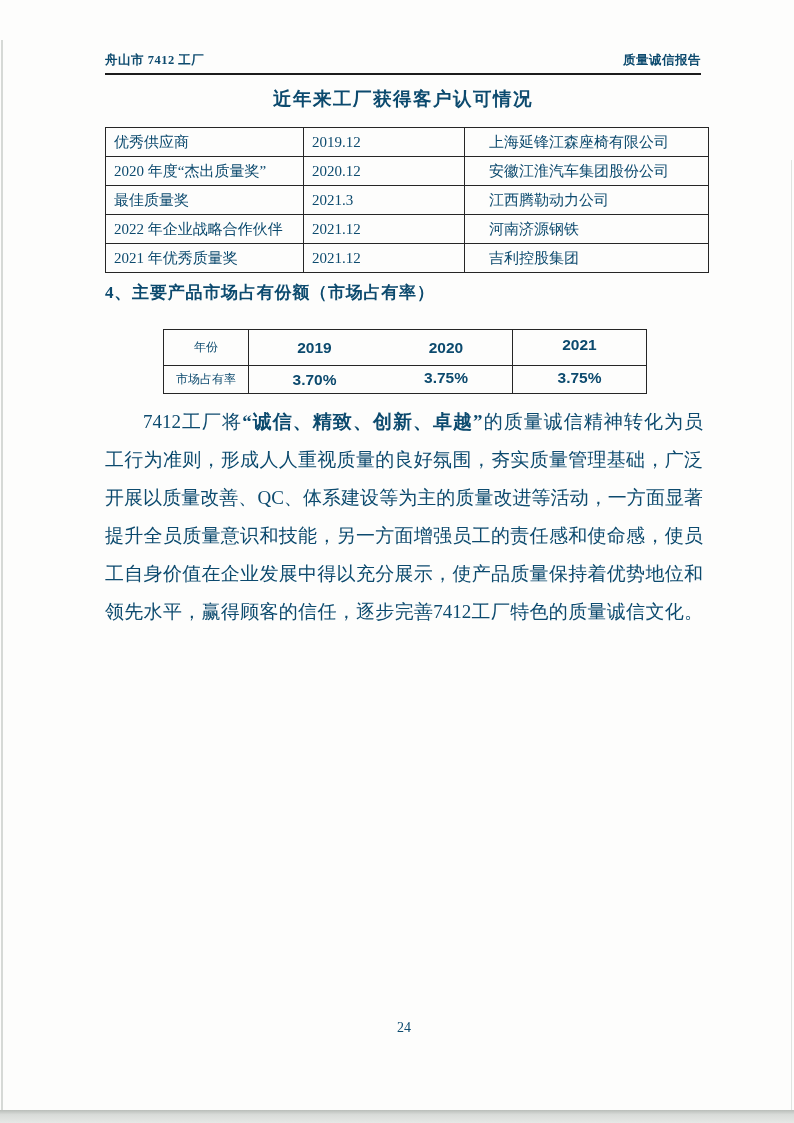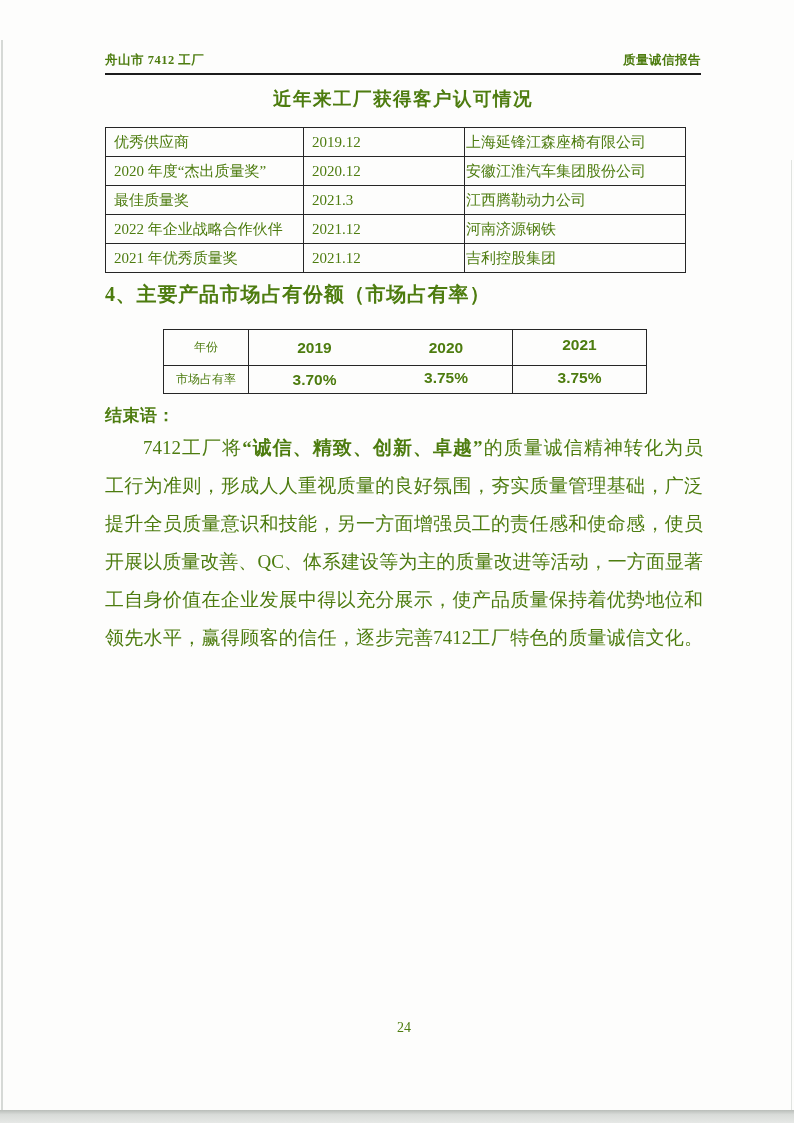--- a/index.html
+++ b/index.html
@@ -1,19 +1,19 @@
 <!DOCTYPE html>
 <html><head>
 <meta charset="utf-8">
 <style>
   html,body{margin:0;padding:0;}
   body{background:#ffffff;}
   .page{
     position:relative;width:794px;height:1123px;overflow:hidden;
-    background:#fdfdfc;color:#4d7c0f;
+    background:#fdfdfc;color:#0c4a6e;
     font-family:"Liberation Serif","DejaVu Serif",serif;
   }
   
   .edge-left{position:absolute;left:1px;top:40px;bottom:12px;width:2px;background:#d6d9d6;}
   .edge-right{position:absolute;right:2px;top:160px;bottom:12px;width:1px;background:#e0e3e0;}
   .edge-bottom{position:absolute;left:0;right:0;bottom:0;height:13px;
     background:linear-gradient(#b9bdb9,#d8dbd8 35%,#e6e8e6);}
   
   .hdr{position:absolute;top:52px;left:105px;width:596px;
     display:flex;justify-content:space-between;align-items:flex-end;
@@ -22,24 +22,24 @@
   
   .doc-title{position:absolute;top:86px;left:105px;width:596px;
     text-align:center;font-size:18.5px;font-weight:600;letter-spacing:1.5px;}
   
   table{border-collapse:collapse;}
   .t1{position:absolute;top:127px;left:105px;}
   .t1 td{border:1.5px solid #262626;height:28px;font-size:15px;
     padding:0 0 0 8px;vertical-align:middle;white-space:nowrap;}
   .t1 .c1{width:189px;}
   .t1 .c2{width:152px;}
-  .t1 .c3{width:219px;padding-left:1px;}
+  .t1 .c3{width:219px;padding-left:24px;}
   
   .sec-heading{position:absolute;top:281px;left:105px;
-    font-size:20px;font-weight:700;letter-spacing:.8px;}
+    font-size:17px;font-weight:700;letter-spacing:.8px;}
   
   .t2{position:absolute;top:329px;left:163px;}
   .t2 th,.t2 td{border:1.5px solid #262626;text-align:center;vertical-align:middle;}
   .t2 th{height:33px;}
   .t2 td{height:25px;}
   .t2 .cw1{width:82px;}
   .t2 .cw2{width:129px;margin-left:14px;}
   .t2 .cw3{width:130px;}
   .t2 .cw4{width:131px;}
   .t2 .zh{font-size:12px;font-weight:400;font-family:"Liberation Serif",serif;}
@@ -121,27 +121,26 @@
       <tr>
         <td class="cw1 zh">市场占有率</td>
         <td class="cw2 num nrb">3.70%</td>
         <td class="cw3 num nlb"><span class="lift2">3.75%</span></td>
         <td class="cw4 num"><span class="lift2">3.75%</span></td>
       </tr>
     </tbody>
   </table>
 
   <div class="conclusion">
-    <div class="conc-heading">结束语：</div>
     <div class="para">
       <div class="body-line indent">
         <span>7412工厂将</span><span class="bold">“诚信、精致、创新、卓越”</span><span>的质量诚信精神转化为员</span>
       </div>
       <div class="body-line">工行为准则，形成人人重视质量的良好氛围，夯实质量管理基础，广泛</div>
+      <div class="body-line">开展以质量改善、QC、体系建设等为主的质量改进等活动，一方面显著</div>
       <div class="body-line">提升全员质量意识和技能，另一方面增强员工的责任感和使命感，使员</div>
-      <div class="body-line">开展以质量改善、QC、体系建设等为主的质量改进等活动，一方面显著</div>
       <div class="body-line">工自身价值在企业发展中得以充分展示，使产品质量保持着优势地位和</div>
       <div class="body-line">领先水平，赢得顾客的信任，逐步完善7412工厂特色的质量诚信文化。</div>
     </div>
   </div>
 
   <div class="page-num">24</div>
 </div>
 
 </body></html>

